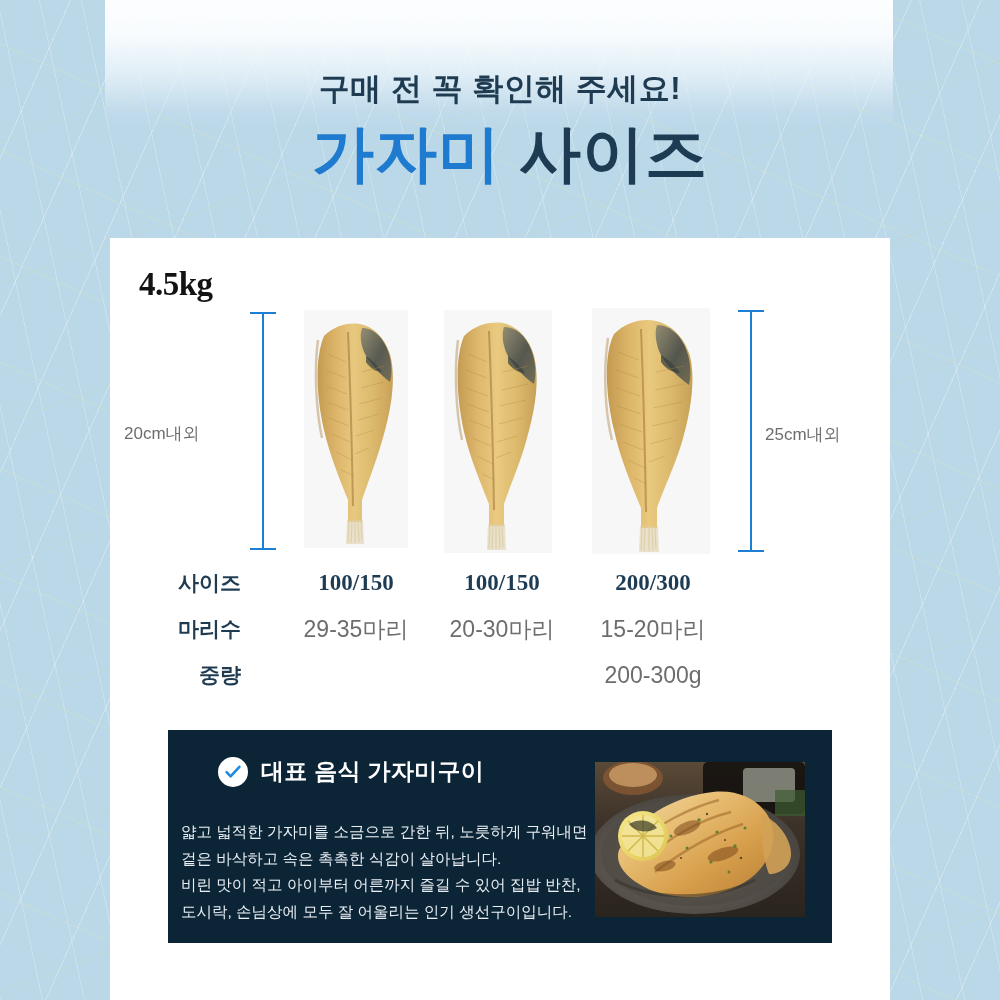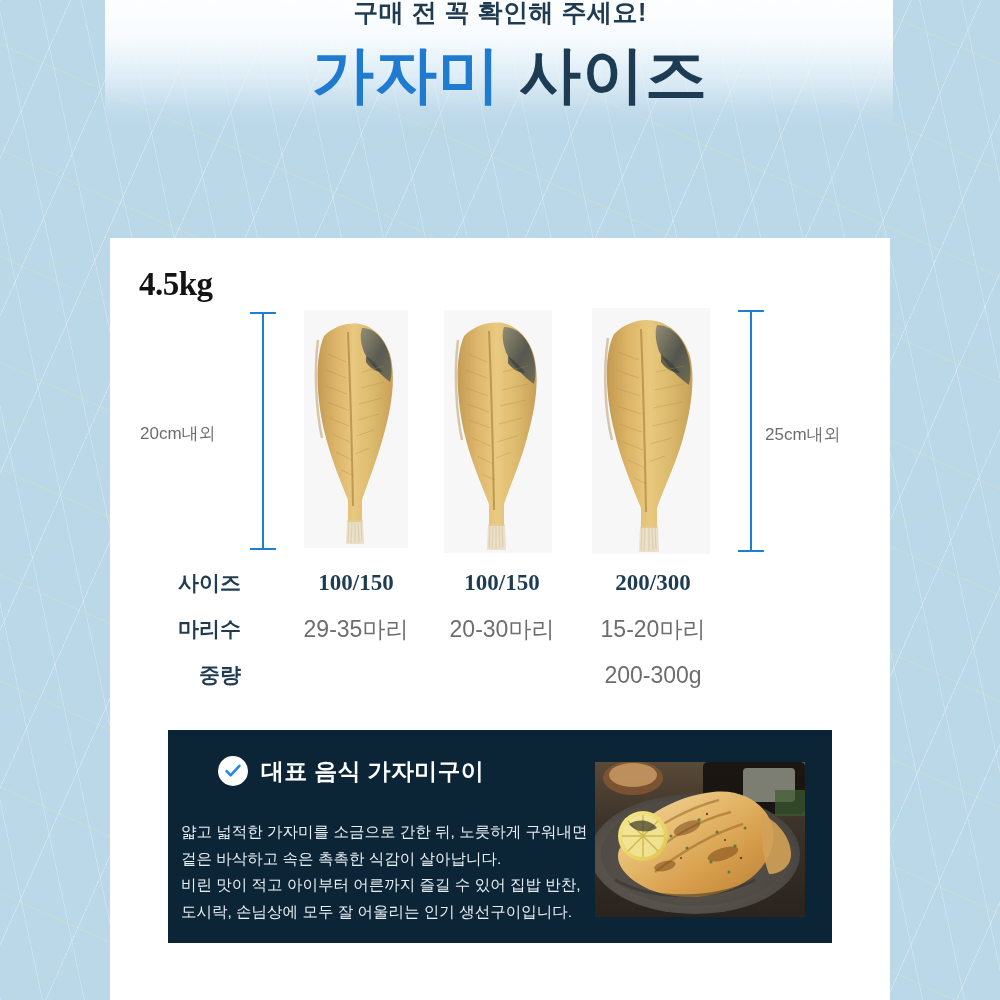--- a/index.html
+++ b/index.html
@@ -52,21 +52,22 @@
   }
 
   
   #title-block {
     position: absolute;
     left: 0; top: 0;
     width: 1000px;
     text-align: center;
   }
   #subtitle {
-    font-size: 25px;
+    margin-top: 73px;
+    font-size: 31px;
     font-weight: 700;
     color: #1f3b52;
     letter-spacing: .5px;
     line-height: 1;
   }
   #main-title {
     margin-top: 17px;
     font-size: 62px;
     font-weight: 700;
     line-height: 1.05;
@@ -123,21 +124,21 @@
 
   #bracket-left  { left: 140px; top: 74px;  height: 238px; }
   #bracket-right { left: 628px; top: 72px;  height: 242px; }
 
   .measure-text {
     position: absolute;
     font-size: 17px;
     color: #6d6d6d;
     white-space: nowrap;
   }
-  #measure-left  { left: 30px;  top: 184px; }
+  #measure-left  { left: 14px;  top: 184px; }
   #measure-right { left: 655px; top: 185px; }
 
   
   .fish {
     position: absolute;
     background: #f7f7f8;
     overflow: hidden;
   }
   #fish-1 { left: 194px; top: 72px; width: 104px; height: 238px; }
   #fish-2 { left: 334px; top: 72px; width: 108px; height: 243px; }
@@ -196,21 +197,21 @@
     width: 664px;
     height: 213px;
     background: #0c2536;
   }
 
   #info-head {
     position: absolute;
     left: 50px;
     top: 26px;
     display: flex;
-    align-items: flex-start;
+    align-items: flex-end;
     gap: 13px;
   }
   #check-icon {
     width: 30px;
     height: 30px;
     border-radius: 50%;
     background: #ffffff;
     display: flex;
     align-items: center;
     justify-content: center;

